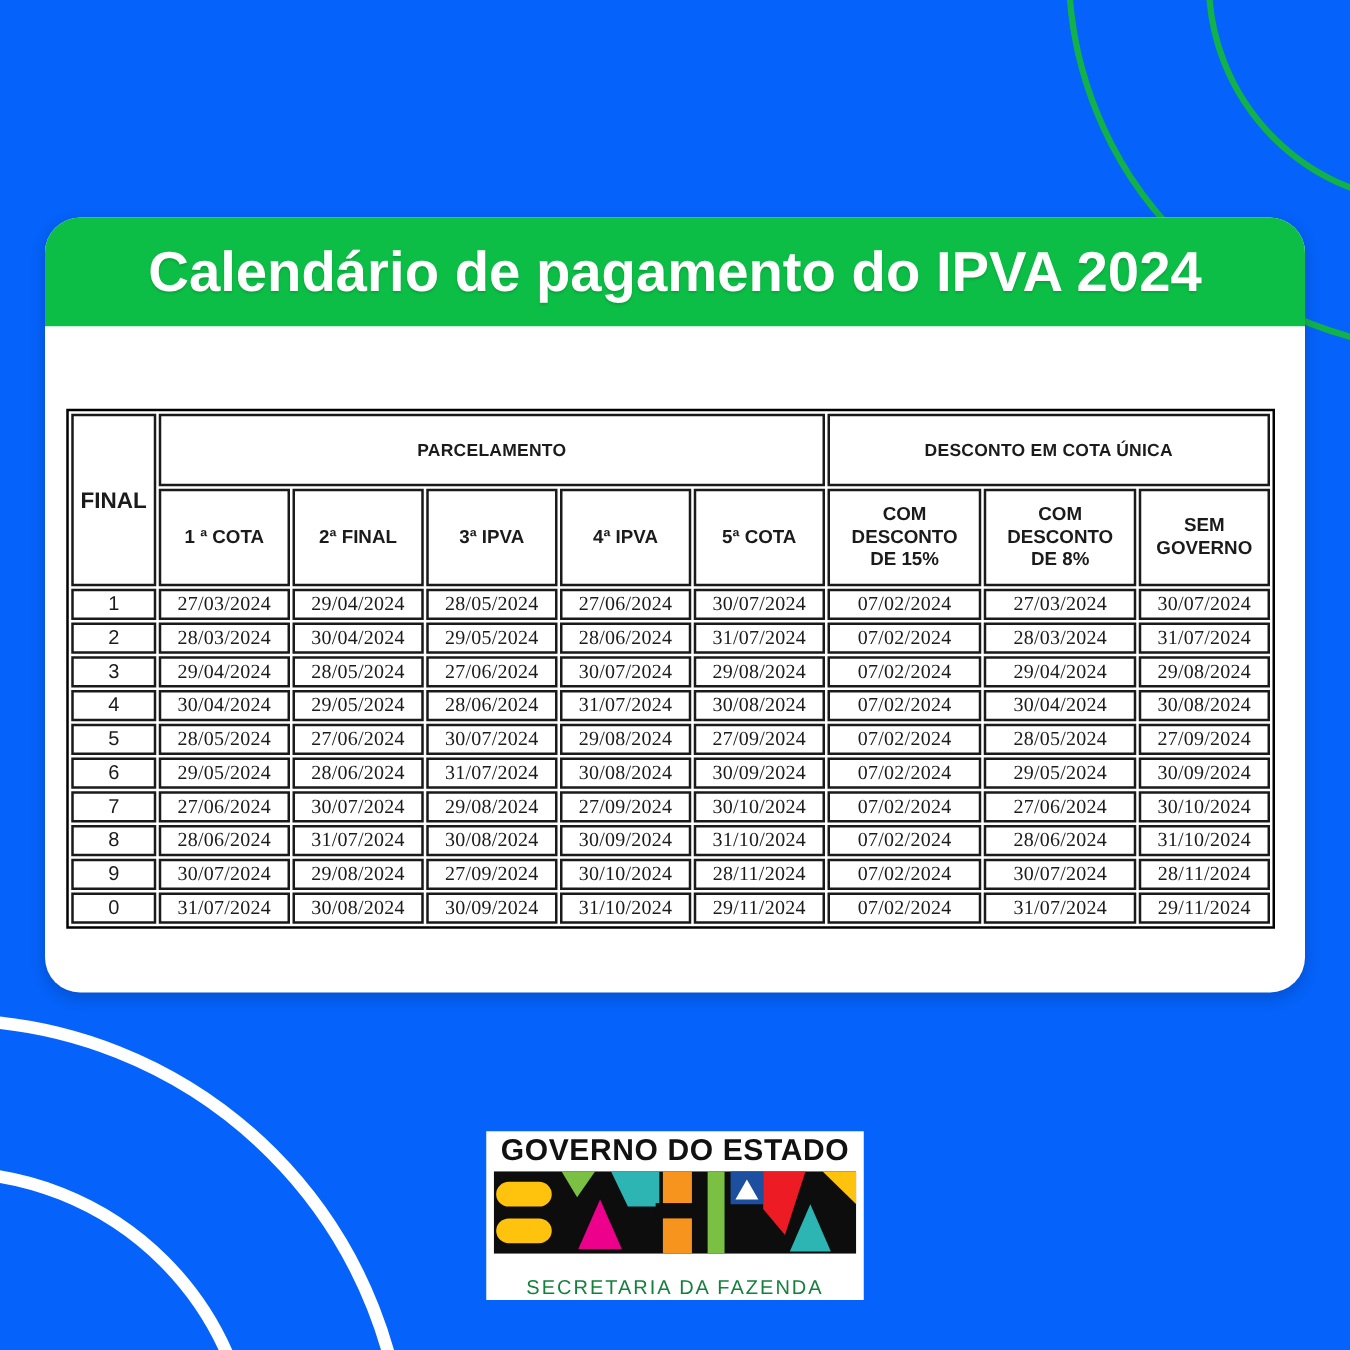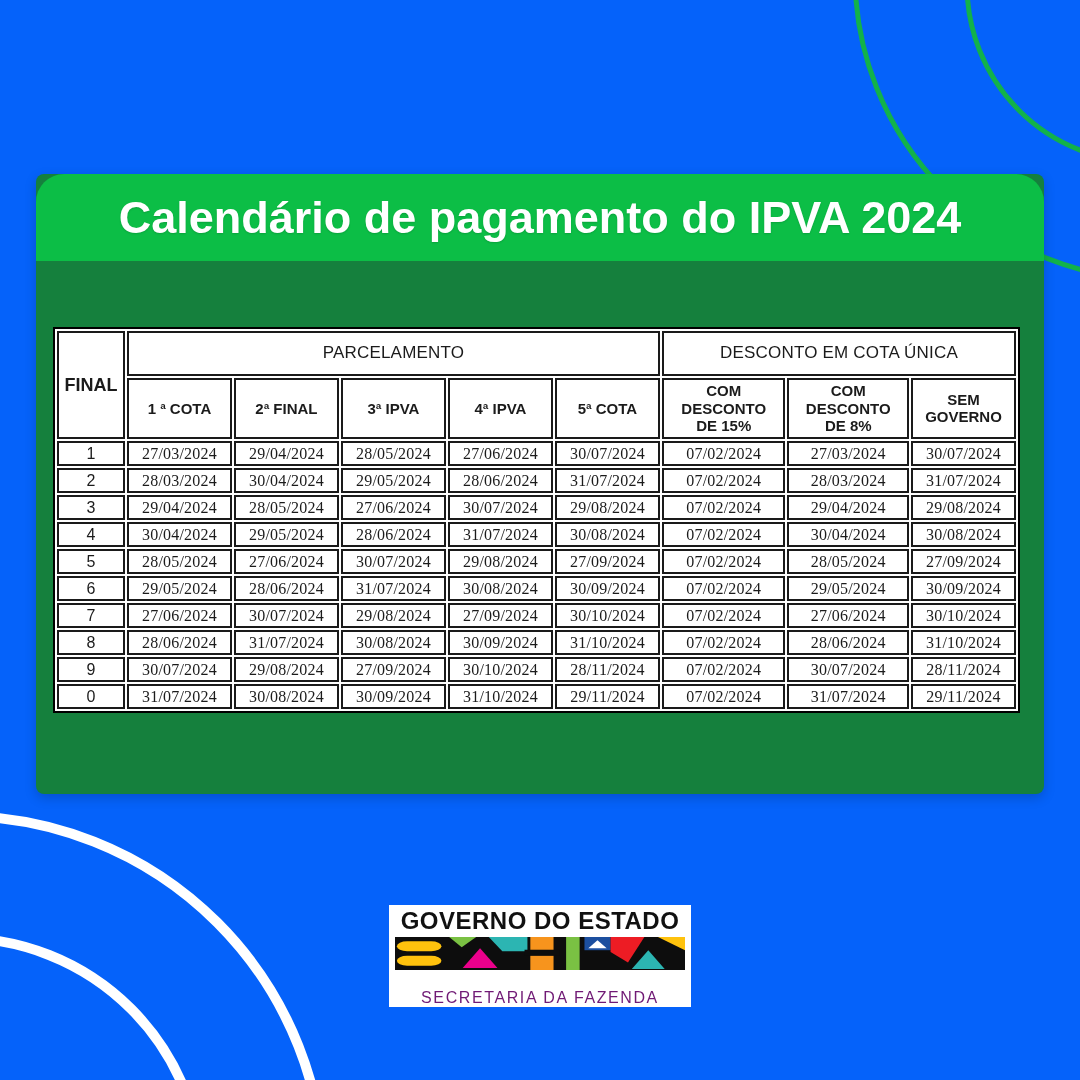--- a/index.html
+++ b/index.html
@@ -9,21 +9,21 @@
     background: #0562fa;
     font-family: "Liberation Sans", sans-serif;
   }
   .deco-svg {
     position: absolute; left: 0; top: 0; width: 1080px; height: 1080px;
     z-index: 0; pointer-events: none;
   }
   .card {
     position: absolute; left: 36px; top: 174px;
     width: 1008px; height: 620px;
-    background: #15803d; border-radius: 8px;
+    background: #ffffff; border-radius: 28px;
     z-index: 1;
     box-shadow: 0 4px 12px rgba(0,0,0,0.18);
   }
   .card-header {
     position: absolute; left: 0; top: 0; width: 100%; height: 87px;
     background: #0cbe46; border-radius: 28px 28px 0 0;
     display: flex; align-items: center; justify-content: center;
   }
   .card-title {
     color: #ffffff; font-size: 45px; font-weight: bold;
@@ -35,38 +35,38 @@
     width: 967px; table-layout: fixed;
     border-collapse: separate; border-spacing: 2px;
     border: 2px solid #000000; background: #ffffff;
     color: #1b1b1b;
   }
   table.calendar td, table.calendar th {
     border: 2px solid #1a1a1a; background: #ffffff;
     text-align: center; vertical-align: middle;
     overflow: hidden;
   }
-  th.final-hdr { font-size: 18px; font-weight: bold; height: 108px; }
-  th.group-hdr { font-size: 17px; font-weight: normal; height: 44px; letter-spacing: 0.2px; }
+  th.final-hdr { font-size: 18px; font-weight: bold; height: 138px; }
+  th.group-hdr { font-size: 14px; font-weight: bold; height: 44px; letter-spacing: 0.2px; }
   th.sub-hdr   { font-size: 15px; font-weight: bold; height: 60px; line-height: 1.18; white-space: pre-line; }
   td.final-cell { font-size: 16px; font-family: "Liberation Sans", sans-serif; height: 25px; }
   td.date-cell  { font-size: 16px; font-family: "Liberation Serif", serif; height: 25px; letter-spacing: 0.2px; }
   .logo-box {
     position: absolute; left: 389px; top: 905px;
-    width: 302px; height: 102px; background: #ffffff;
+    width: 302px; height: 135px; background: #ffffff;
     z-index: 1; display: flex; flex-direction: column;
     align-items: center; justify-content: center;
   }
   .logo-line1 {
     color: #111111; font-weight: bold; font-size: 24px;
     letter-spacing: 0.5px; white-space: nowrap; margin-top: 2px;
   }
   .bahia-svg { width: 290px; height: 66px; margin: 2px 0 3px 0; display: block; }
   .logo-line3 {
-    color: #701a75; font-size: 16px; letter-spacing: 1.6px; white-space: nowrap; margin-top: 16px;
+    color: #15803d; font-size: 16px; letter-spacing: 1.6px; white-space: nowrap; margin-top: 16px;
   }
 </style>
 </head>
 <body>
 
 <svg class="deco-svg" viewBox="0 0 1080 1080">
   <circle cx="1160" cy="-25" r="305" fill="none" stroke="#12b24a" stroke-width="5"></circle>
   <circle cx="1144" cy="-15" r="177" fill="none" stroke="#12b24a" stroke-width="5"></circle>
   <circle cx="-40" cy="1180" r="364" fill="none" stroke="#ffffff" stroke-width="10"></circle>
   <circle cx="-40" cy="1180" r="242" fill="none" stroke="#ffffff" stroke-width="10"></circle>

